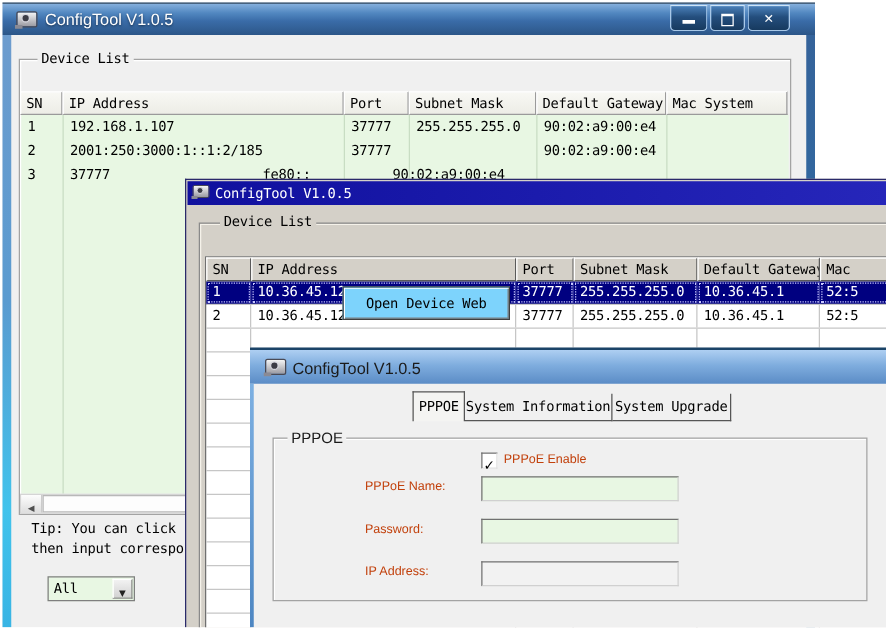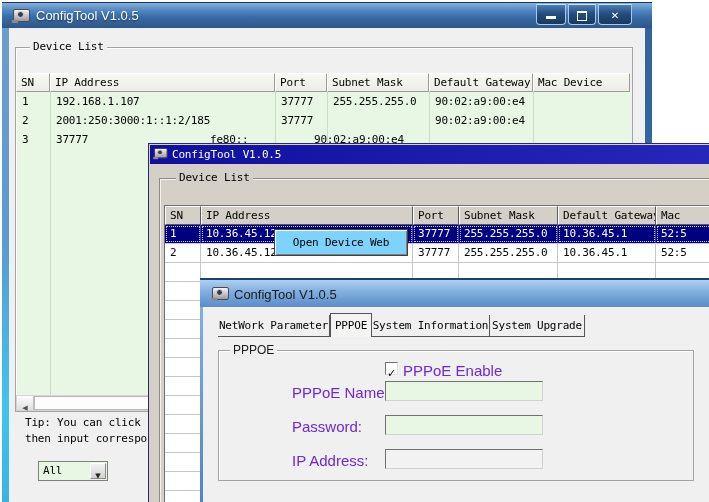--- a/index.html
+++ b/index.html
@@ -93,21 +93,21 @@
   .tab{top:37px;height:22px;box-sizing:border-box;text-align:center;line-height:21px;
     border-right:1px solid #555;border-bottom:1px solid #555;background:#f0f0f0;}
   .tab.active{border:1px solid #555;border-bottom:none;height:24px;top:35px;line-height:23px;background:#f4f4f2;}
 
   #w3-group{left:18px;top:72px;width:476px;height:131px;}
   #w3-grouplabel{left:30px;top:65px;font-size:12px;color:#1a1a1a;background:#f0f0f0;padding:0 3px;}
 
   #w3-checkbox{left:185px;top:84px;width:13px;height:13px;background:#fff;border:1px solid;
     border-color:#707070 #e0e0e0 #e0e0e0 #707070;box-sizing:border-box;text-align:center;}
   #w3-checkmark{font-family:"DejaVu Sans",sans-serif;font-size:11px;font-weight:bold;line-height:11px;color:#000;}
-  .w3label{font-size:15px;color:#6d28d9;}
+  .w3label{font-size:10px;color:#c2410c;}
   .w3field{left:185px;width:158px;height:20px;box-sizing:border-box;border:1px solid;
     border-color:#707070 #d0d0d0 #d0d0d0 #707070;}
   .w3field.green{background:#e8f7e3;}
   .w3field.plain{background:#f2f2f2;}
 </style>
 </head>
 <body>
 
 <div id="stage">
 
@@ -128,21 +128,21 @@
 
     <div class="abs groupbox" style="left:13px;top:45px;width:618px;height:365px;"></div>
     <div class="abs mono grouplabel nowrap" style="left:28px;top:39px;">Device List</div>
 
     <div class="abs w1hrow">
       <div class="w1hcell mono nowrap c0">SN</div>
       <div class="w1hcell mono nowrap c1">IP Address</div>
       <div class="w1hcell mono nowrap c2">Port</div>
       <div class="w1hcell mono nowrap c3">Subnet Mask</div>
       <div class="w1hcell mono nowrap c4">Default Gateway</div>
-      <div class="w1hcell mono nowrap c5">Mac Device</div>
+      <div class="w1hcell mono nowrap c5">Mac System</div>
     </div>
 
     <div id="w1-green" class="abs">
       <div class="w1row">
         <div class="w1cell mono nowrap c0">1</div>
         <div class="w1cell mono nowrap c1">192.168.1.107</div>
         <div class="w1cell mono nowrap c2">37777</div>
         <div class="w1cell mono nowrap c3">255.255.255.0</div>
         <div class="w1cell mono nowrap c5">90:02:a9:00:e4</div>
       </div>
@@ -335,21 +335,20 @@
 
   <div id="win3" class="abs">
     <div id="win3-titlebar" class="abs">
       <div class="abs" style="left:12px;top:7px;">
           <div class="cam"></div>
         </div>
       <div id="win3-title" class="abs nowrap">ConfigTool V1.0.5</div>
     </div>
     <div id="win3-border-left" class="abs"></div>
 
-    <div class="abs tab mono nowrap" style="left:18px;width:112px;">NetWork Parameter</div>
     <div class="abs tab active mono nowrap" style="left:130px;width:42px;">PPPOE</div>
     <div class="abs tab mono nowrap" style="left:290px;width:95px;">System Upgrade</div>
     <div class="abs tab mono nowrap" style="left:172px;width:118px;">System Information</div>
 
     <div id="w3-group" class="abs groupbox"></div>
     <div id="w3-grouplabel" class="abs nowrap">PPPOE</div>
 
     <div id="w3-checkbox" class="abs">
       <span id="w3-checkmark">✓</span>
     </div>

